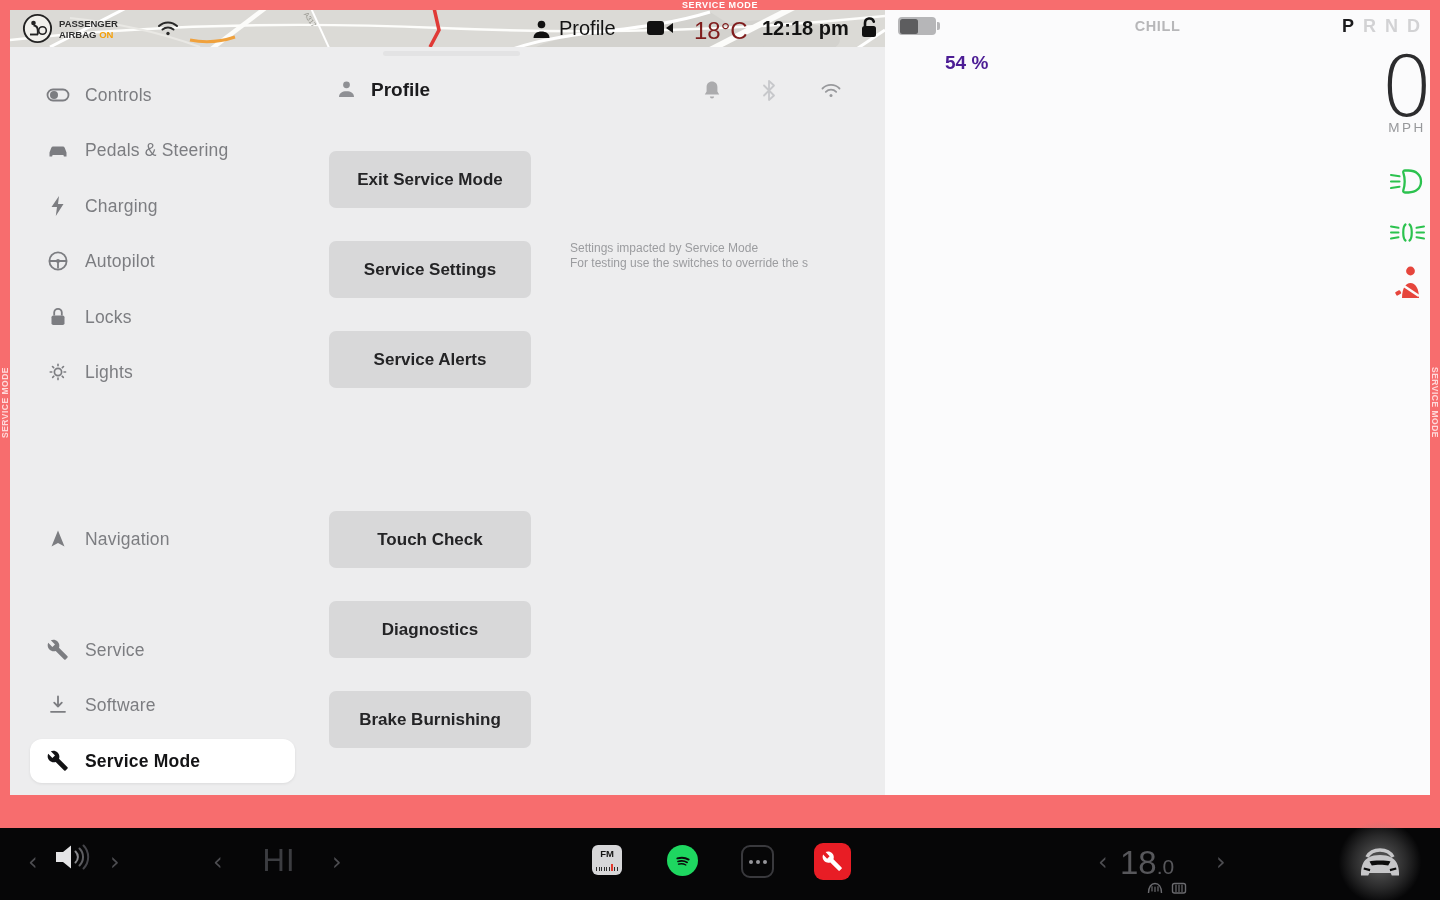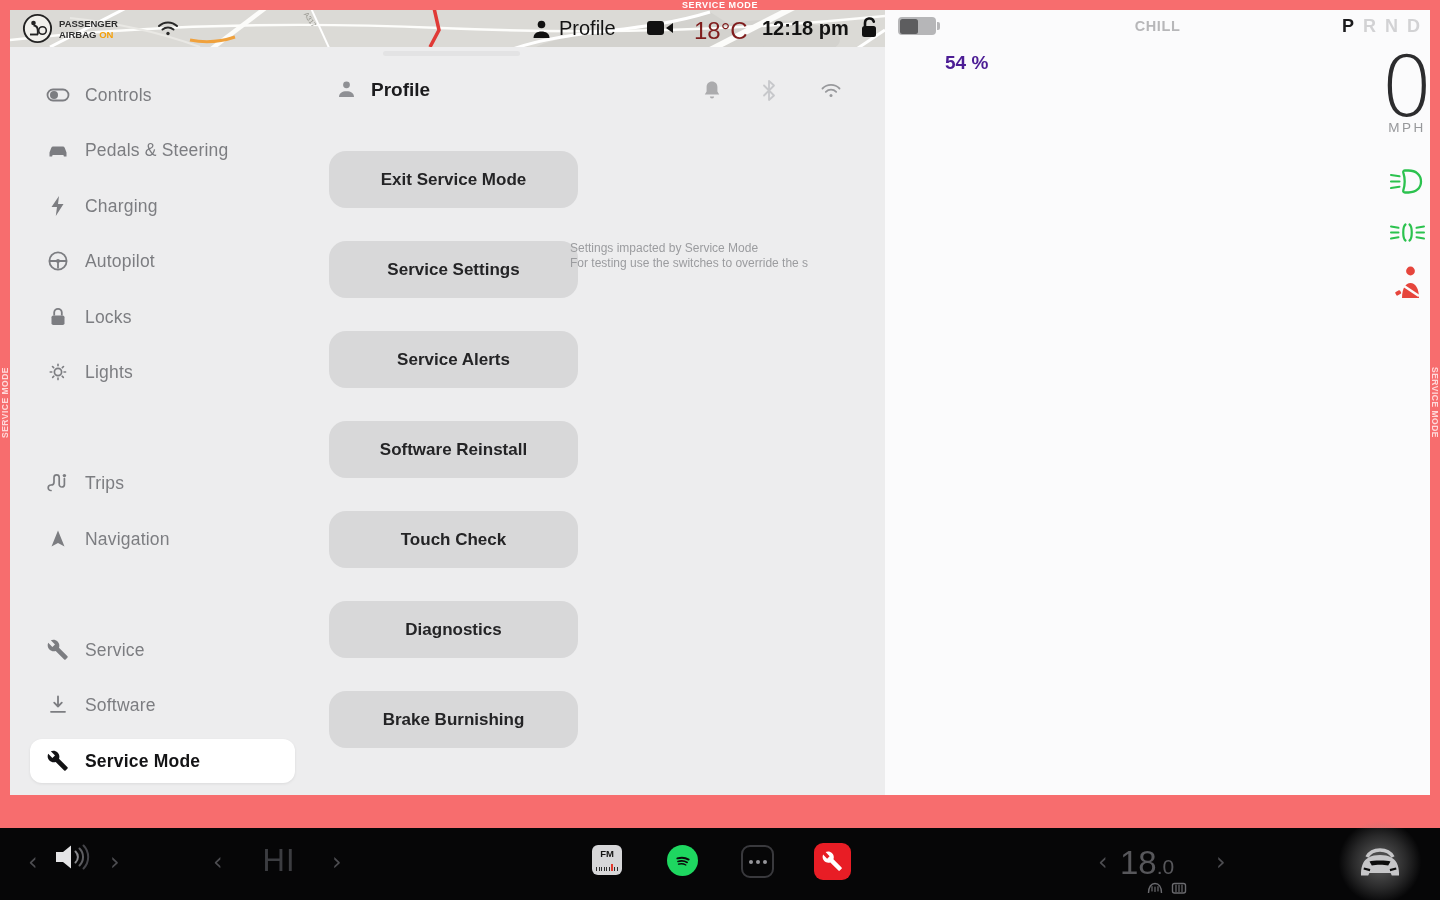--- a/index.html
+++ b/index.html
@@ -64,22 +64,22 @@
   
   .main { position:absolute; left:10px; top:47px; width:875px; height:748px; background:#ededee; overflow:hidden; }
   .scroll-handle { position:absolute; left:373px; top:4px; width:137px; height:5px;
     background:#e3e3e4; border-radius:3px; }
   .panel-header { position:absolute; left:328px; top:28px; width:510px; height:32px; }
   .panel-header .ph-person { position:absolute; left:0; top:5px; }
   .panel-header .ph-title { position:absolute; left:33px; top:4px; font-size:19px; font-weight:bold; color:#1b1b1d; }
   .ph-bell { position:absolute; left:364px; top:5px; }
   .ph-bt   { position:absolute; left:424px; top:4px; }
   .ph-wifi { position:absolute; left:482px; top:7px; }
-  .svc-btn { position:absolute; left:319px; width:249px; height:57px; background:#d8d8d9;
-    border:none; border-radius:17px; font-family:inherit; font-size:17px; font-weight:bold;
+  .svc-btn { position:absolute; left:319px; width:202px; height:57px; background:#d8d8d9;
+    border:none; border-radius:7px; font-family:inherit; font-size:17px; font-weight:bold;
     color:#242426; display:flex; align-items:center; justify-content:center; cursor:pointer; }
   .info-note { position:absolute; left:560px; top:194px; width:252px; overflow:hidden;
     font-size:12px; color:#9b9c9f; line-height:14.5px; }
   .info-note div { white-space:nowrap; }
 
   
   .sb-row { position:absolute; left:20px; width:265px; height:44px; display:flex; align-items:center;
     color:#7c7d81; cursor:pointer; }
   .sb-row .ico { margin-left:16px; width:24px; display:flex; justify-content:center; }
   .sb-row .lab { margin-left:15px; font-size:17.5px; font-weight:500; letter-spacing:.2px; }
@@ -250,21 +250,20 @@
       <svg class="ph-wifi" width="22" height="17" viewBox="0 0 22 17">
         <path d="M2.5 6.5 a12 12 0 0 1 17 0" stroke="#98999c" stroke-width="1.8" fill="none" stroke-linecap="round"></path>
         <path d="M5.8 9.8 a7.5 7.5 0 0 1 10.4 0" stroke="#98999c" stroke-width="1.8" fill="none" stroke-linecap="round"></path>
         <circle cx="11" cy="13.5" r="1.5" fill="#98999c"></circle>
       </svg>
     </div>
 
     <button class="svc-btn" style="top:104px">Exit Service Mode</button>
     <button class="svc-btn" style="top:194px">Service Settings</button>
     <button class="svc-btn" style="top:284px">Service Alerts</button>
-    <button class="svc-btn" style="top:374px">Software Reinstall</button>
     <button class="svc-btn" style="top:464px">Touch Check</button>
     <button class="svc-btn" style="top:554px">Diagnostics</button>
     <button class="svc-btn" style="top:644px">Brake Burnishing</button>
 
     <div class="info-note">
       <div>Settings impacted by Service Mode</div>
       <div>For testing use the switches to override the s</div>
     </div>
 
     <div class="sb-row" style="top:26px">
@@ -312,29 +311,20 @@
       <span class="lab">Locks</span>
     </div>
     <div class="sb-row" style="top:303px">
       <span class="ico">
           <svg width="24" height="24" viewBox="0 0 24 24">
             <circle cx="12" cy="12" r="3.6" fill="none" stroke="currentColor" stroke-width="1.7"></circle>
             <path d="M12 4.2 V6 M12 18 v1.8 M4.2 12 H6 M18 12 h1.8 M6.5 6.5 l1.3 1.3 M16.2 16.2 l1.3 1.3 M17.5 6.5 l-1.3 1.3 M7.8 16.2 l-1.3 1.3" stroke="currentColor" stroke-width="1.6" stroke-linecap="round" stroke-dasharray="1.6 1.4"></path>
           </svg>
         </span>
       <span class="lab">Lights</span>
-    </div>
-    <div class="sb-row" style="top:414px">
-      <span class="ico">
-          <svg width="24" height="24" viewBox="0 0 24 24">
-            <path d="M5 19.5 c-1.7 0 -2.8 -1.1 -2.8 -2.7 S3.3 14 5 14 c2.4 0 3 -1.2 3 -2.8 V6.4 a2.6 2.6 0 0 1 5.2 0 v7 a2.6 2.6 0 0 0 5.2 0 V7.5" stroke="currentColor" stroke-width="1.7" fill="none" stroke-linecap="round"></path>
-            <circle cx="18.4" cy="4.6" r="1.7" fill="currentColor"></circle>
-          </svg>
-        </span>
-      <span class="lab">Trips</span>
     </div>
     <div class="sb-row" style="top:470px">
       <span class="ico">
           <svg width="24" height="24" viewBox="0 0 24 24">
             <path d="M12 3.5 L5.5 19.5 L12 16 l6.5 3.5 z" fill="currentColor"></path>
           </svg>
         </span>
       <span class="lab">Navigation</span>
     </div>
     <div class="sb-row" style="top:581px">

